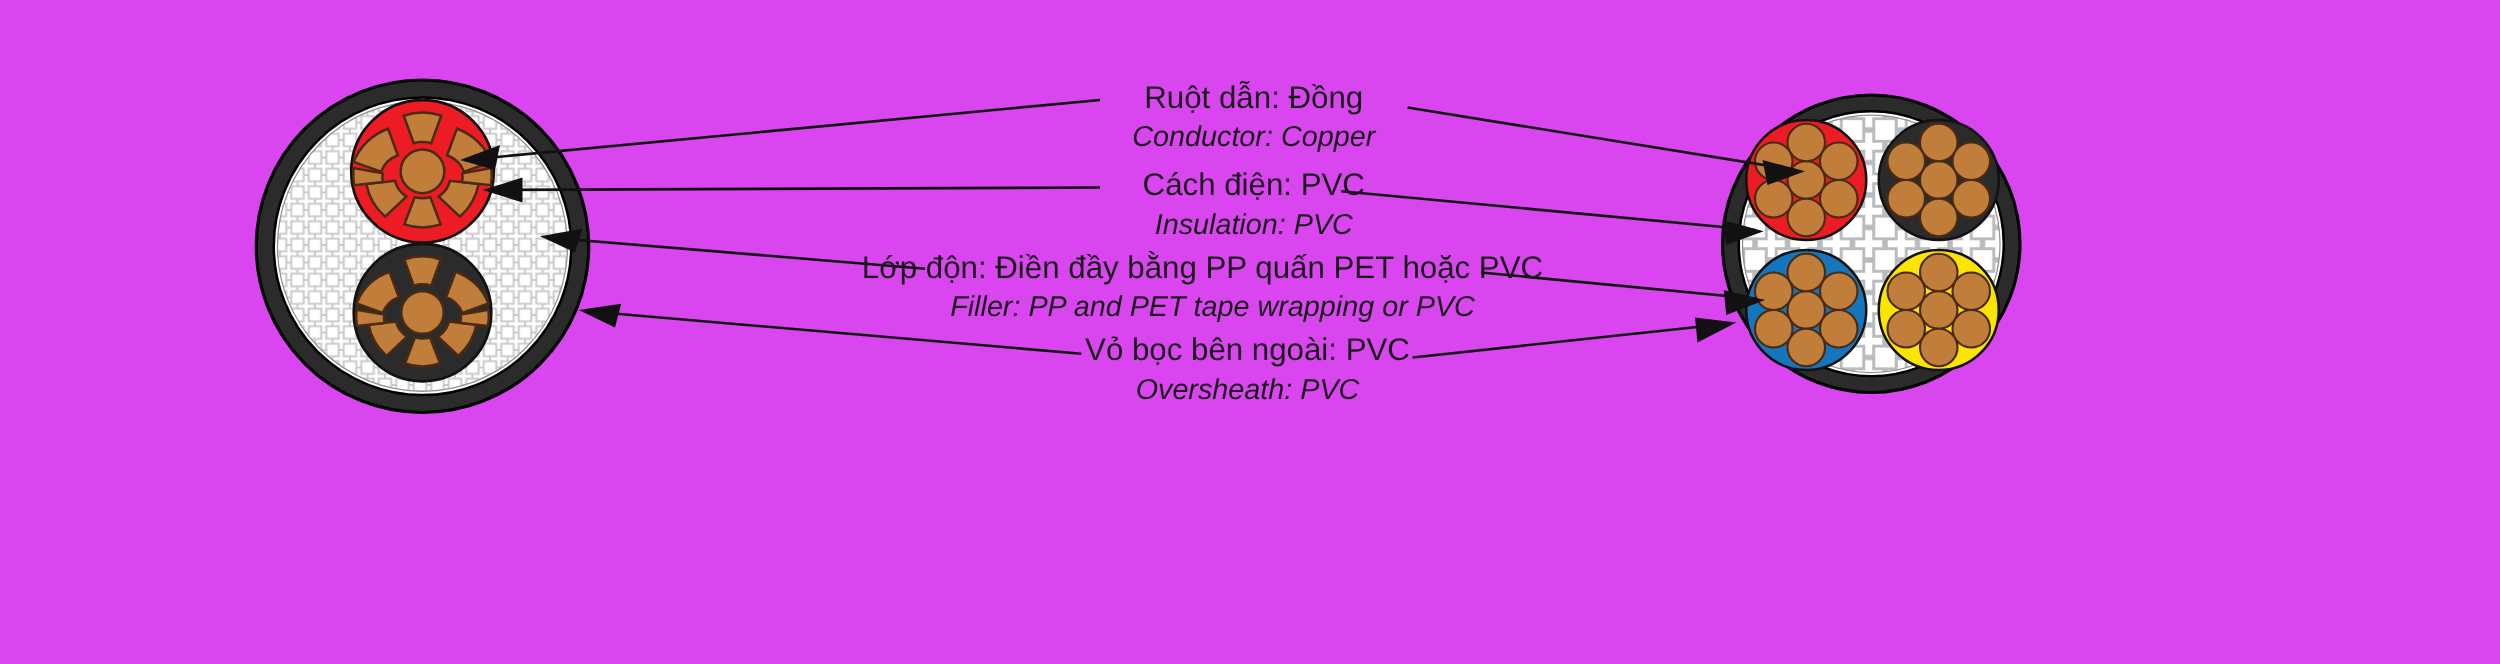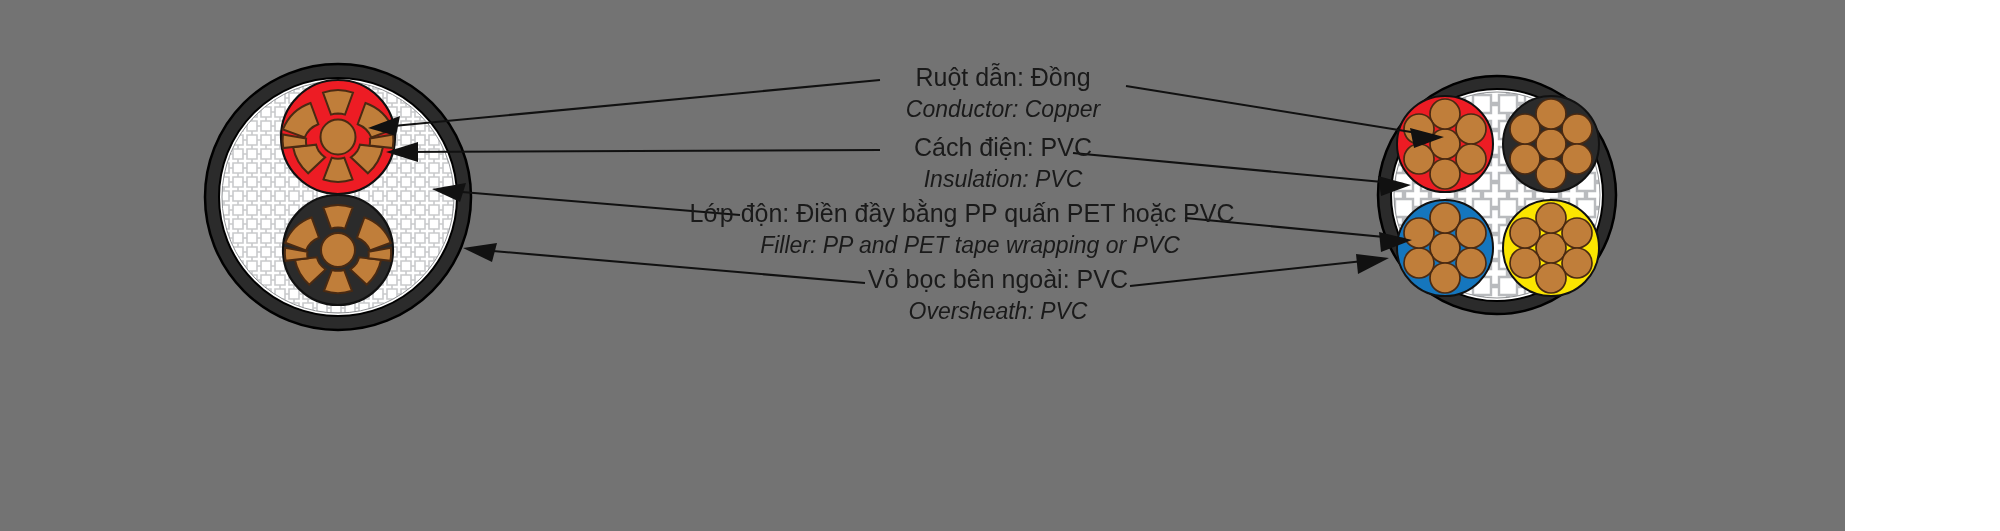--- a/index.html
+++ b/index.html
@@ -6,23 +6,23 @@
   html, body {
     margin: 0;
     padding: 0;
     background: #ffffff;
   }
   body {
     font-family: "Liberation Sans", sans-serif;
   }
   #stage {
     position: relative;
-    width: 1845px;
+    width: 2000px;
     height: 531px;
-    background: #737373;
+    background: #d946ef;
     overflow: hidden;
   }
   #diagram-svg {
     position: absolute;
     left: 0;
     top: 0;
     width: 2000px;
     height: 531px;
     display: block;
   }

